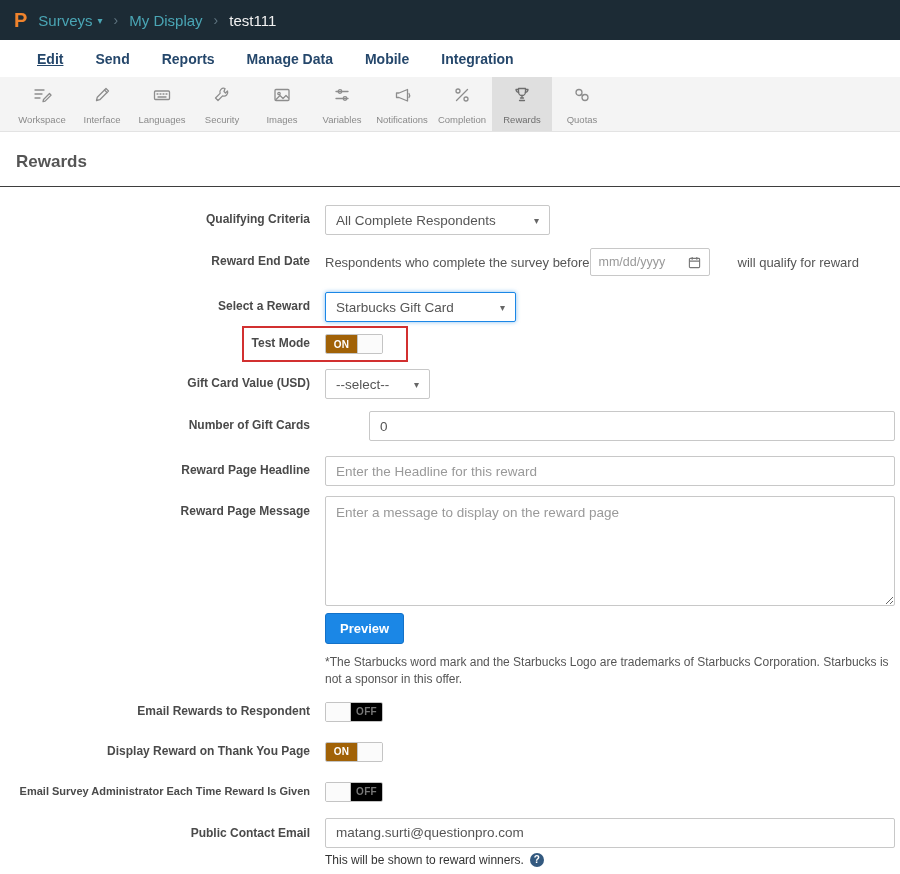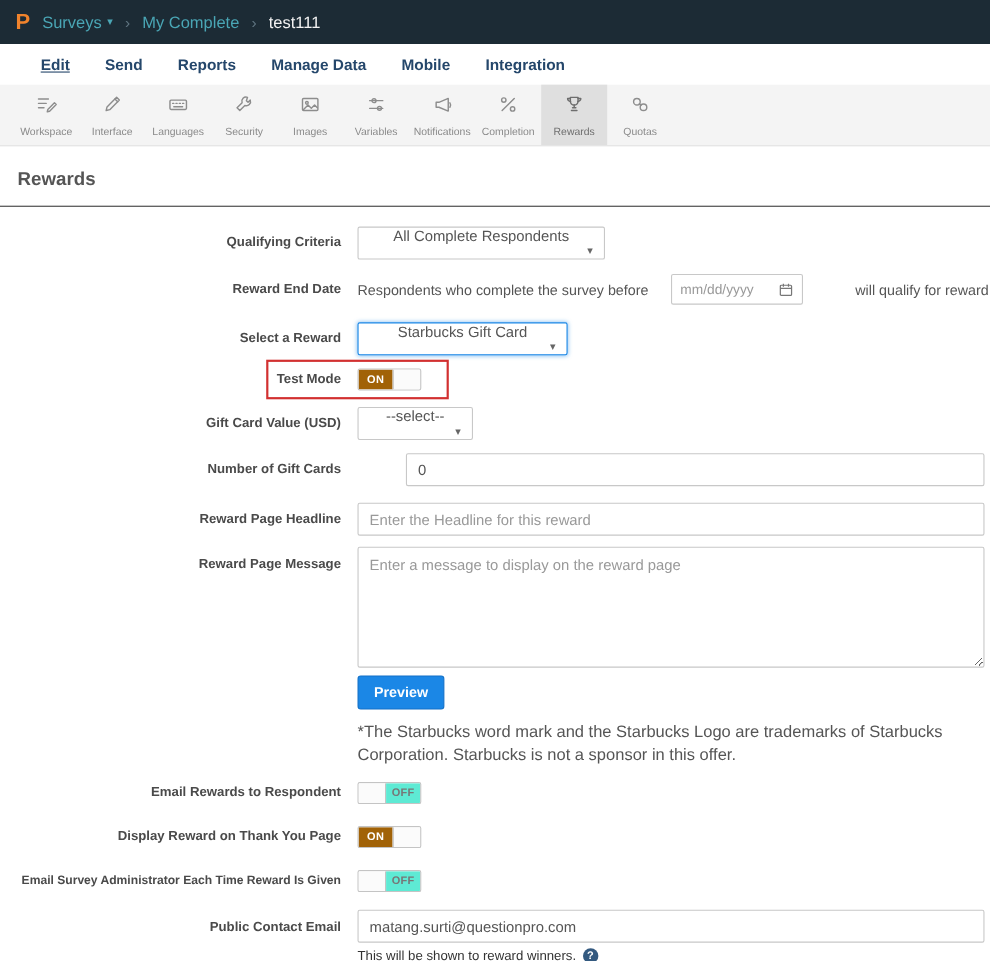--- a/index.html
+++ b/index.html
@@ -40,72 +40,72 @@
   .row { display:flex; align-items:center; margin-bottom:13px; position:relative; }
   .row.top { align-items:flex-start; }
   .lbl { width:325px; flex-shrink:0; text-align:right; padding-right:15px;
          font-size:12px; font-weight:bold; color:#4a4a4a; line-height:1.3; }
   .lbl.small-lbl { font-size:11px; white-space:nowrap; }
   .lbl.pt { padding-top:8px; }
   .ctrl { flex:1; margin-right:5px; display:flex; align-items:center; min-width:0; }
   .ctrl.col { flex-direction:column; align-items:stretch; }
 
   .fselect { height:30px; border:1px solid #c8c8c8; border-radius:2px; display:inline-flex; align-items:center;
-             padding:0 10px; font-size:13.5px; color:#555; background:#fff; cursor:pointer;flex-direction:column; }
+             padding:0 10px; font-size:13.5px; color:#555; background:#fff; cursor:pointer; }
   .fselect .arrow { margin-left:auto; font-size:10px; color:#666; padding-left:12px; }
   .w225{ width:225px; } .w205{ width:191px; } .w105{ width:105px; }
   .fselect.focused { border:1px solid #1b87e6; box-shadow:0 0 4px rgba(27,135,230,.55); }
 
   .text-input { height:30px; border:1px solid #c8c8c8; border-radius:2px; padding:0 10px; font-size:13.5px;
                 color:#555; width:100%; background:#fff; font-family:inherit; }
   .text-input::placeholder { color:#999; }
   textarea.text-input { height:110px; padding:8px 10px; resize:vertical; }
 
   .inline-text { font-size:13px; color:#555; white-space:nowrap; }
   .date-box { width:120px; height:28px; border:1px solid #c8c8c8; border-radius:2px; display:inline-flex;
-              align-items:center; padding:4px 8px; margin:0 20px; background:#fff; cursor:text; flex-shrink:0; }
+              align-items:center; padding:4px 8px; margin:0 0; background:#fff; cursor:text; flex-shrink:0; }
   .date-text { font-size:12.5px; color:#999; }
   .date-box svg { margin-left:auto; stroke:#777; fill:none; stroke-width:1.2; }
   .suffix { margin-left:28px; }
 
   .toggle { width:58px; height:20px; border:1px solid #c4c4c4; border-radius:2px; display:inline-flex;
             overflow:hidden; cursor:pointer; background:#fff; flex-shrink:0; }
   .toggle .seg { flex:1; display:flex; align-items:center; justify-content:center;
                  font-size:10px; font-weight:bold; letter-spacing:.3px; }
   .toggle .knob { width:25px; background:#fbfbfb; }
   .toggle.on .seg { background:#a16207; color:#fff; }
   .toggle.on .knob { border-left:1px solid #c4c4c4; }
   .toggle.off { flex-direction:row-reverse; }
-  .toggle.off .seg { background:#5eead4; color:#777; }
+  .toggle.off .seg { background:#000000; color:#777; }
   .toggle.off .knob { border-right:1px solid #c4c4c4; }
 
   .btn { background:#1b87e6; color:#fff; border:1px solid #1371c8; border-radius:3px; font-size:13px;
          font-weight:bold; padding:7px 14px; cursor:pointer; font-family:inherit; }
 
-  .disclaimer { font-size:15px; color:#555; line-height:1.4; }
+  .disclaimer { font-size:12px; color:#555; line-height:1.4; }
 
   .red-box { position:absolute; border:2px solid #d23030; pointer-events:none; }
   .test-mode-box { left:242px; top:-8px; width:166px; height:36px; }
 
   .help-line { display:flex; align-items:center; gap:6px; margin-top:5px; font-size:12px; color:#333; }
   .help-icon { width:14px; height:14px; border-radius:50%; background:#33597f; color:#fff; font-size:10px;
                font-weight:bold; display:inline-flex; align-items:center; justify-content:center; cursor:pointer; }
 </style>
 </head>
 <body>
 
 <div class="topbar">
   <span class="logo">P</span>
   <span class="crumb">
     <span>Surveys</span>
     <span class="caret">▾</span>
   </span>
   <span class="sep">›</span>
   <span class="crumb">
-    <span>My Complete</span>
+    <span>My Display</span>
   </span>
   <span class="sep">›</span>
   <span class="crumb-current">test111</span>
 </div>
 
 <div class="menubar">
   <span class="menu-item active">Edit</span>
   <span class="menu-item">Send</span>
   <span class="menu-item">Reports</span>
   <span class="menu-item">Manage Data</span>

